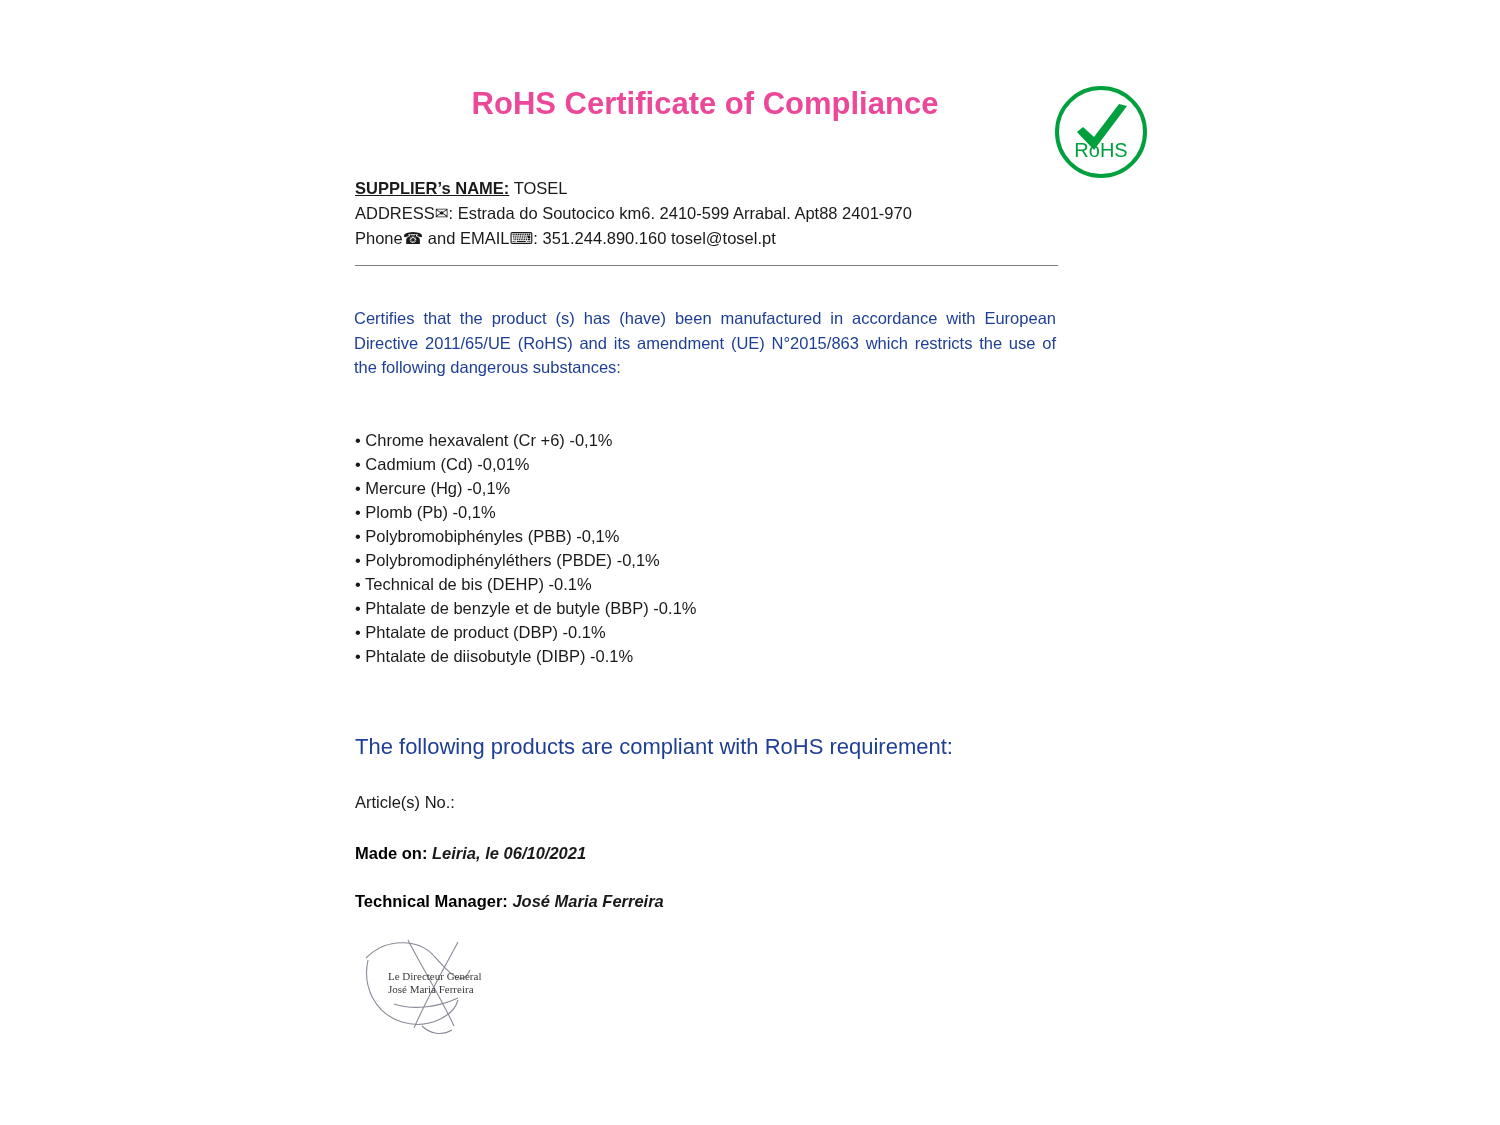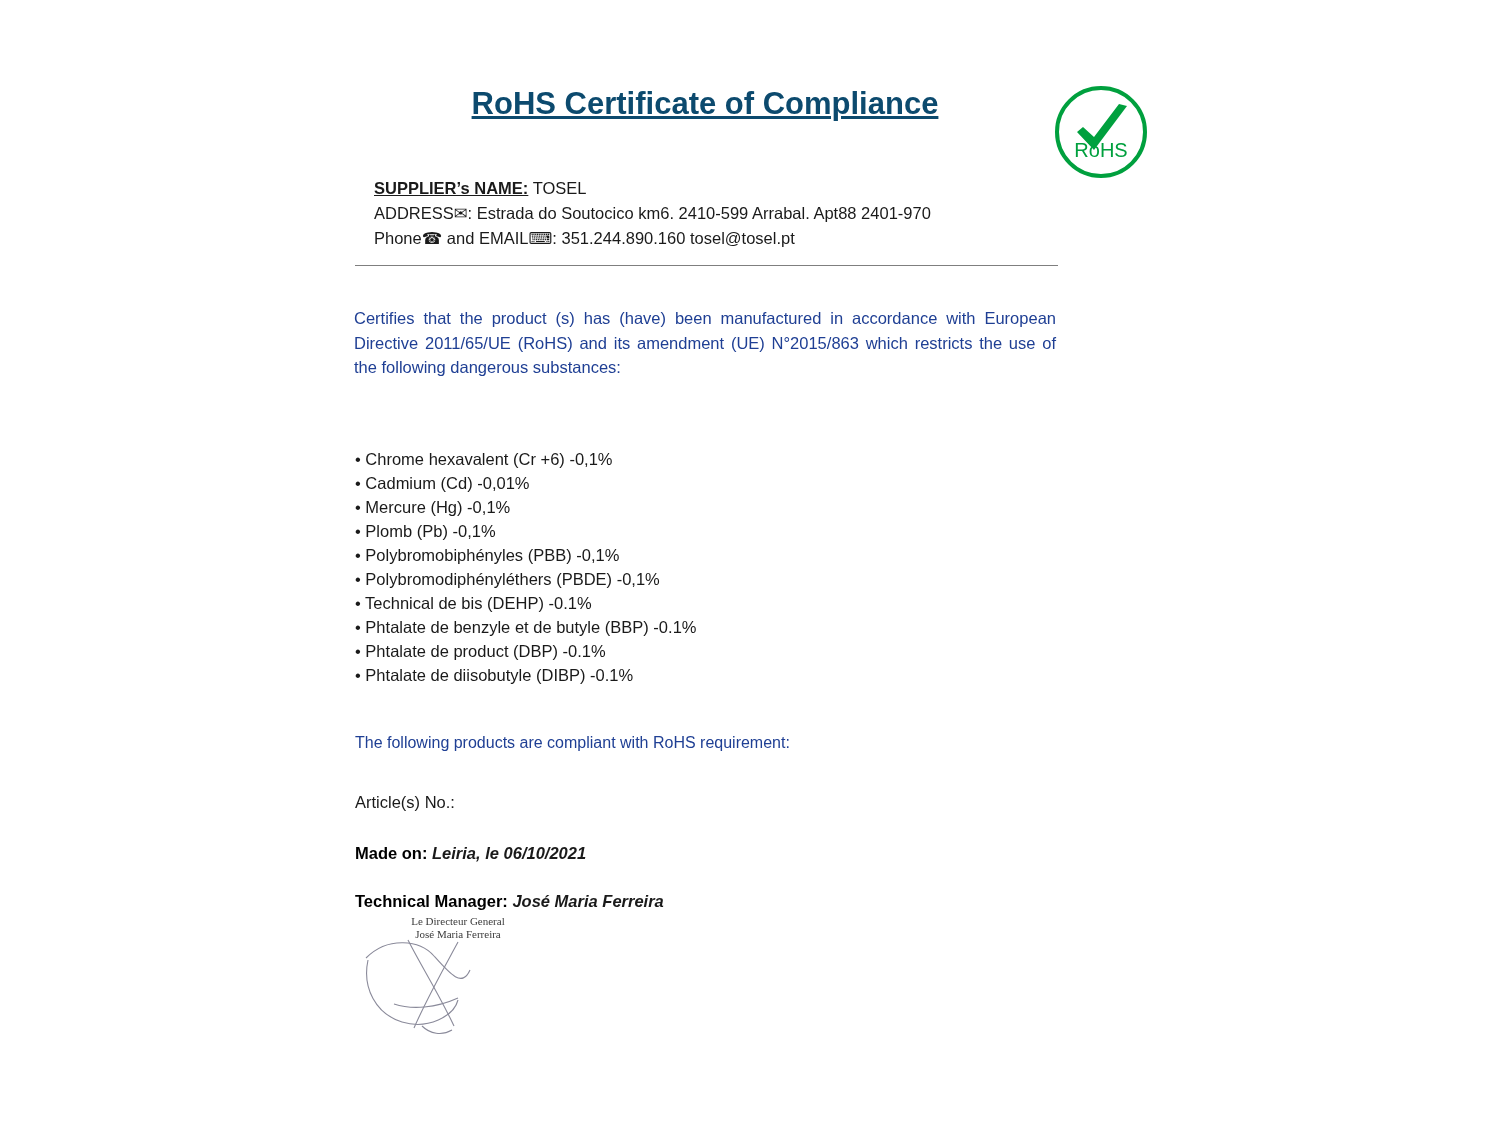--- a/index.html
+++ b/index.html
@@ -26,39 +26,38 @@
 
   
   .title {
     position: absolute;
     left: 355px;
     top: 86px;
     width: 700px;
     text-align: center;
     font-size: 31px;
     font-weight: bold;
-    color: #0c4a6e;
-    text-decoration: underline;
+    color: #ec4899;
     letter-spacing: 0px;
   }
 
   
   .rohs-badge {
     position: absolute;
     left: 1053px;
     top: 84px;
     width: 96px;
     height: 96px;
     text-align: center;
   }
 
   
   .supplier-block {
     position: absolute;
-    left: 374px;
+    left: 355px;
     top: 176px;
     width: 705px;
     font-size: 16.5px;
     line-height: 25px;
     color: #1a1a1a;
   }
   .supplier-block .line { white-space: nowrap; }
   .lbl-underline {
     text-decoration: underline;
     font-weight: bold;
@@ -87,30 +86,29 @@
 
   
   .substances {
     position: absolute;
     left: 355px;
     top: 428px;
     width: 700px;
     font-size: 16.5px;
     line-height: 24px;
     color: #1a1a1a;
-    margin-top: 19px;
   }
   .substances .item { white-space: nowrap; }
 
   
   .compliant-line {
     position: absolute;
     left: 355px;
     top: 734px;
-    font-size: 16px;
+    font-size: 22px;
     color: #1f3f94;
   }
   .article-line {
     position: absolute;
     left: 355px;
     top: 776px;
     font-size: 16.5px;
     color: #1a1a1a;
     margin-top: 17px;
   }
@@ -141,27 +139,26 @@
   .signature {
     position: absolute;
     left: 358px;
     top: 930px;
     width: 150px;
     height: 120px;
   }
   .sig-text {
     position: absolute;
     left: 388px;
-    top: 915px;
+    top: 970px;
     width: 140px;
     font-family: "Liberation Serif", serif;
     font-size: 11px;
     line-height: 13px;
     color: #3a3a3a;
-    text-align: center;
   }
 </style>
 </head>
 <body>
 
 <div class="page">
 
   <div class="title">RoHS Certificate of Compliance</div>
 
   <div class="rohs-badge">

